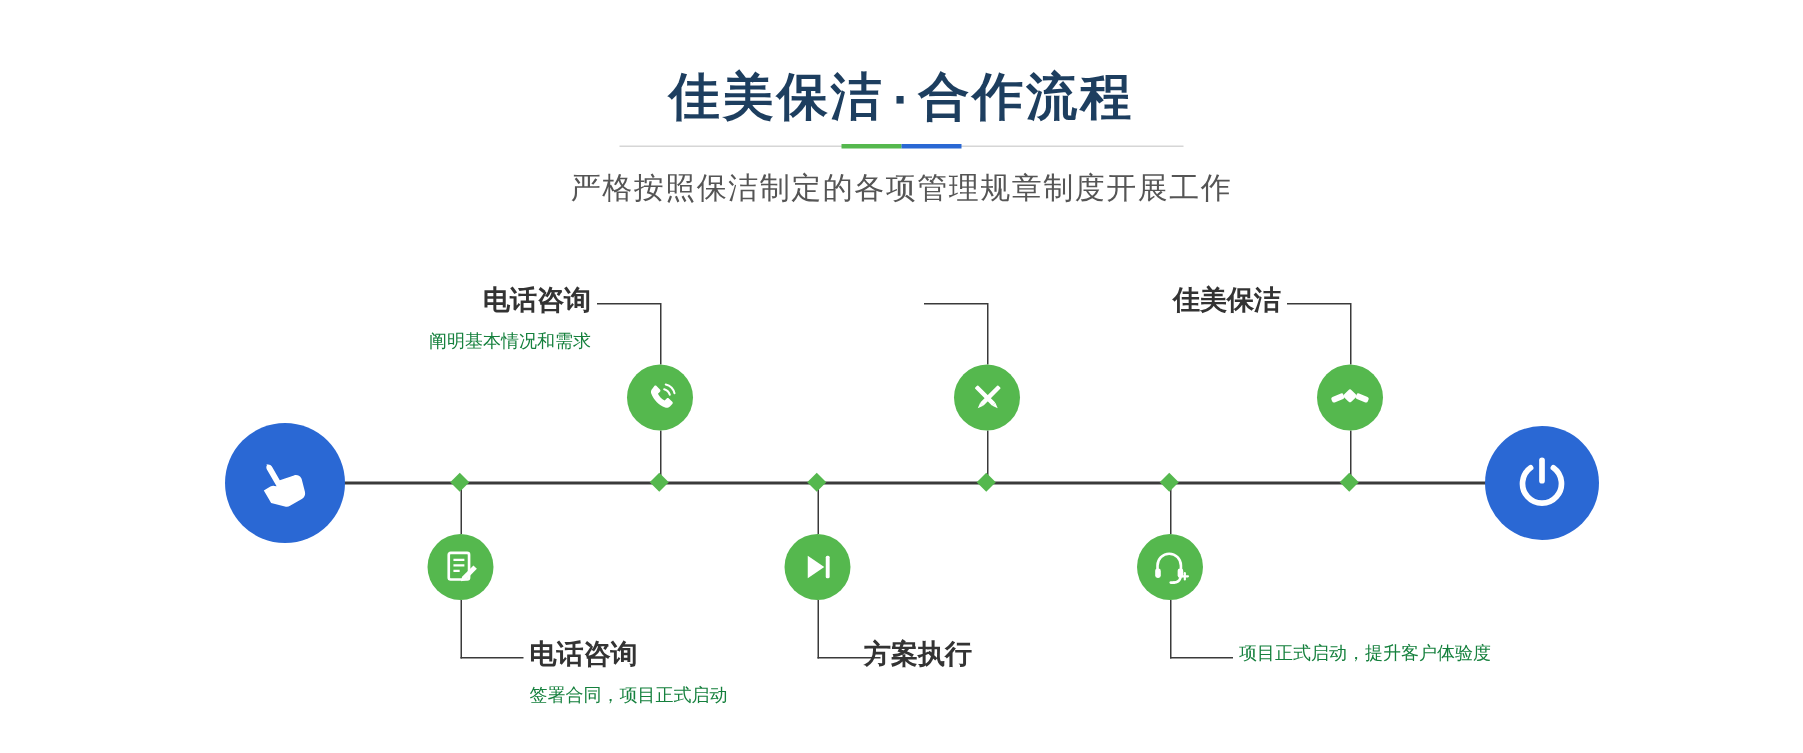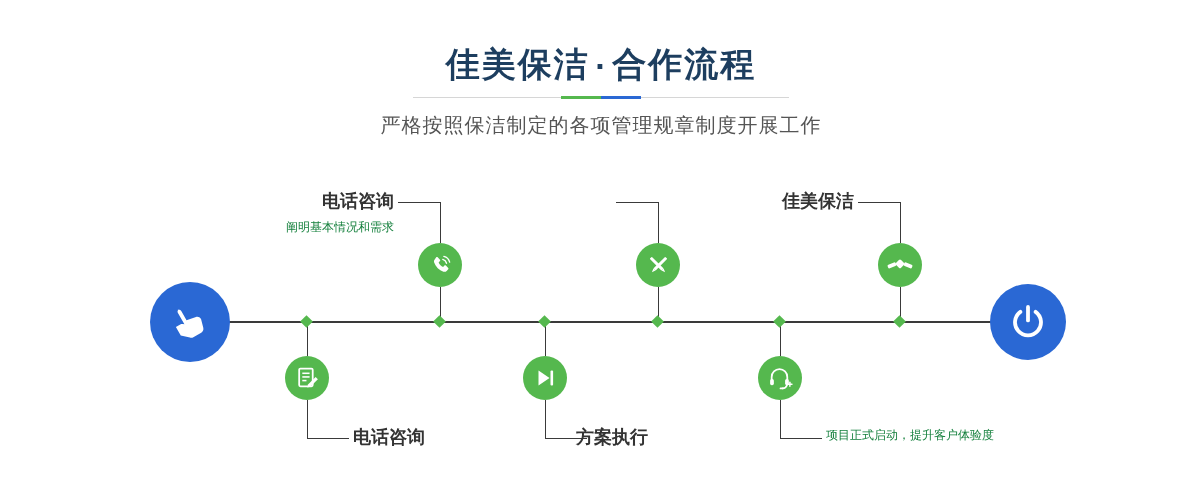--- a/index.html
+++ b/index.html
@@ -148,20 +148,21 @@
   <div class="step top" style="left:204px;top:191px">
     <div class="step-title">电话咨询</div>
     <div class="step-desc">阐明基本情况和需求</div>
   </div>
   <div class="step top" style="left:664px;top:191px">
     <div class="step-title">佳美保洁</div>
   </div>
 
   <div class="step bottom" style="left:353px;top:427px">
     <div class="step-title">电话咨询</div>
+    <div class="step-desc">签署合同，项目正式启动</div>
   </div>
   <div class="step bottom" style="left:576px;top:427px">
     <div class="step-title">方案执行</div>
   </div>
   <div class="step bottom" style="left:826px;top:427px">
     <div class="step-desc">项目正式启动，提升客户体验度</div>
   </div>
 
 </div>
 

